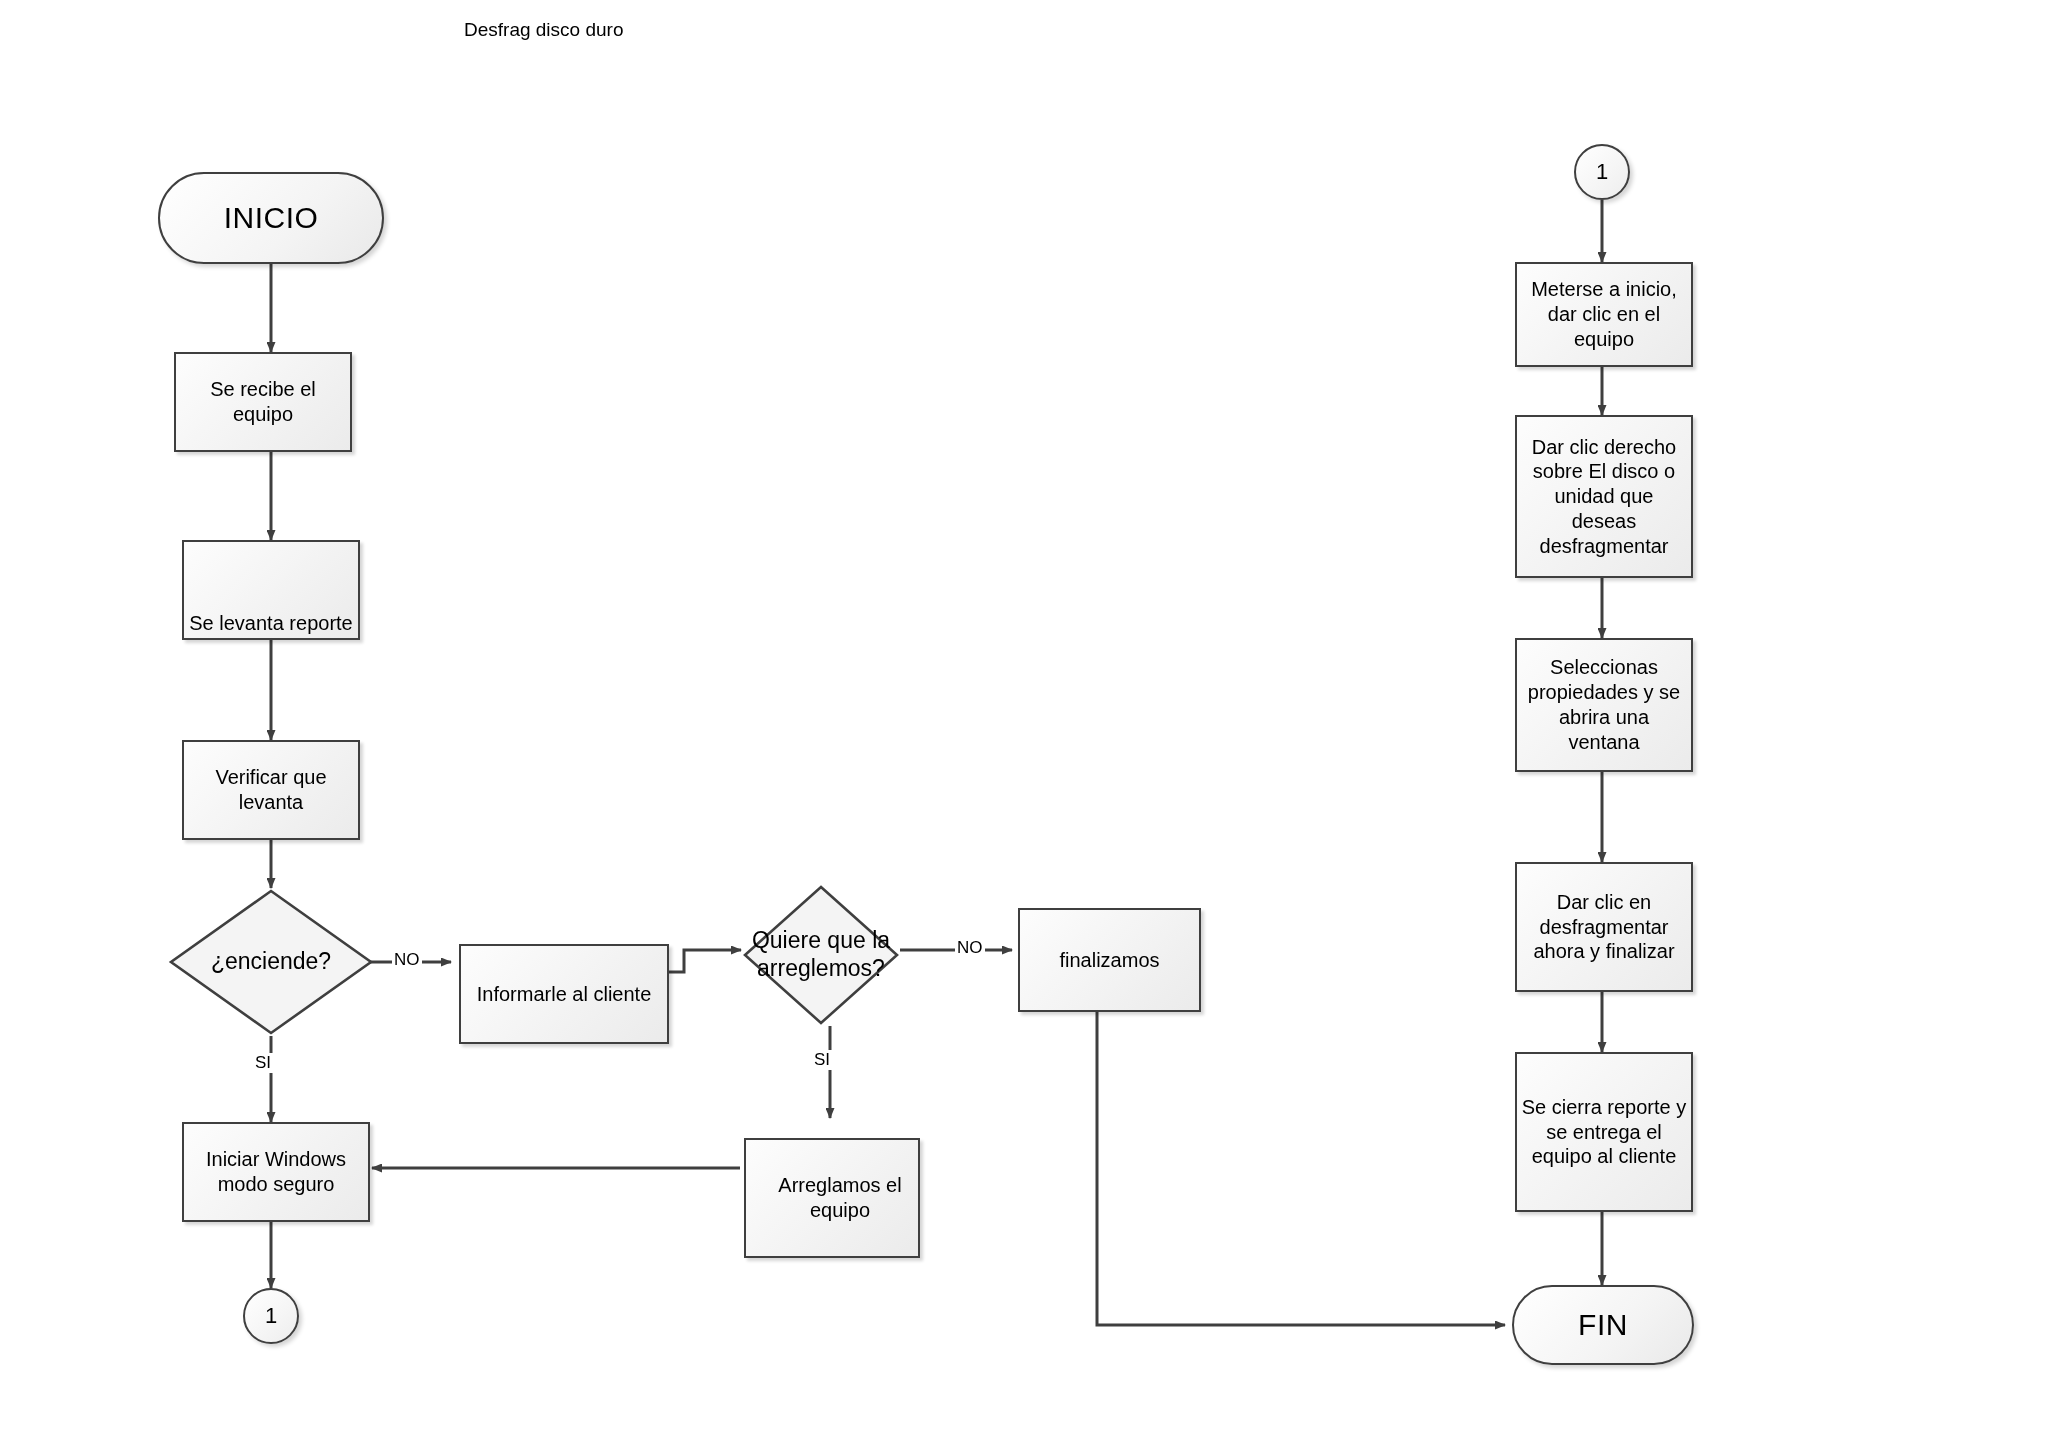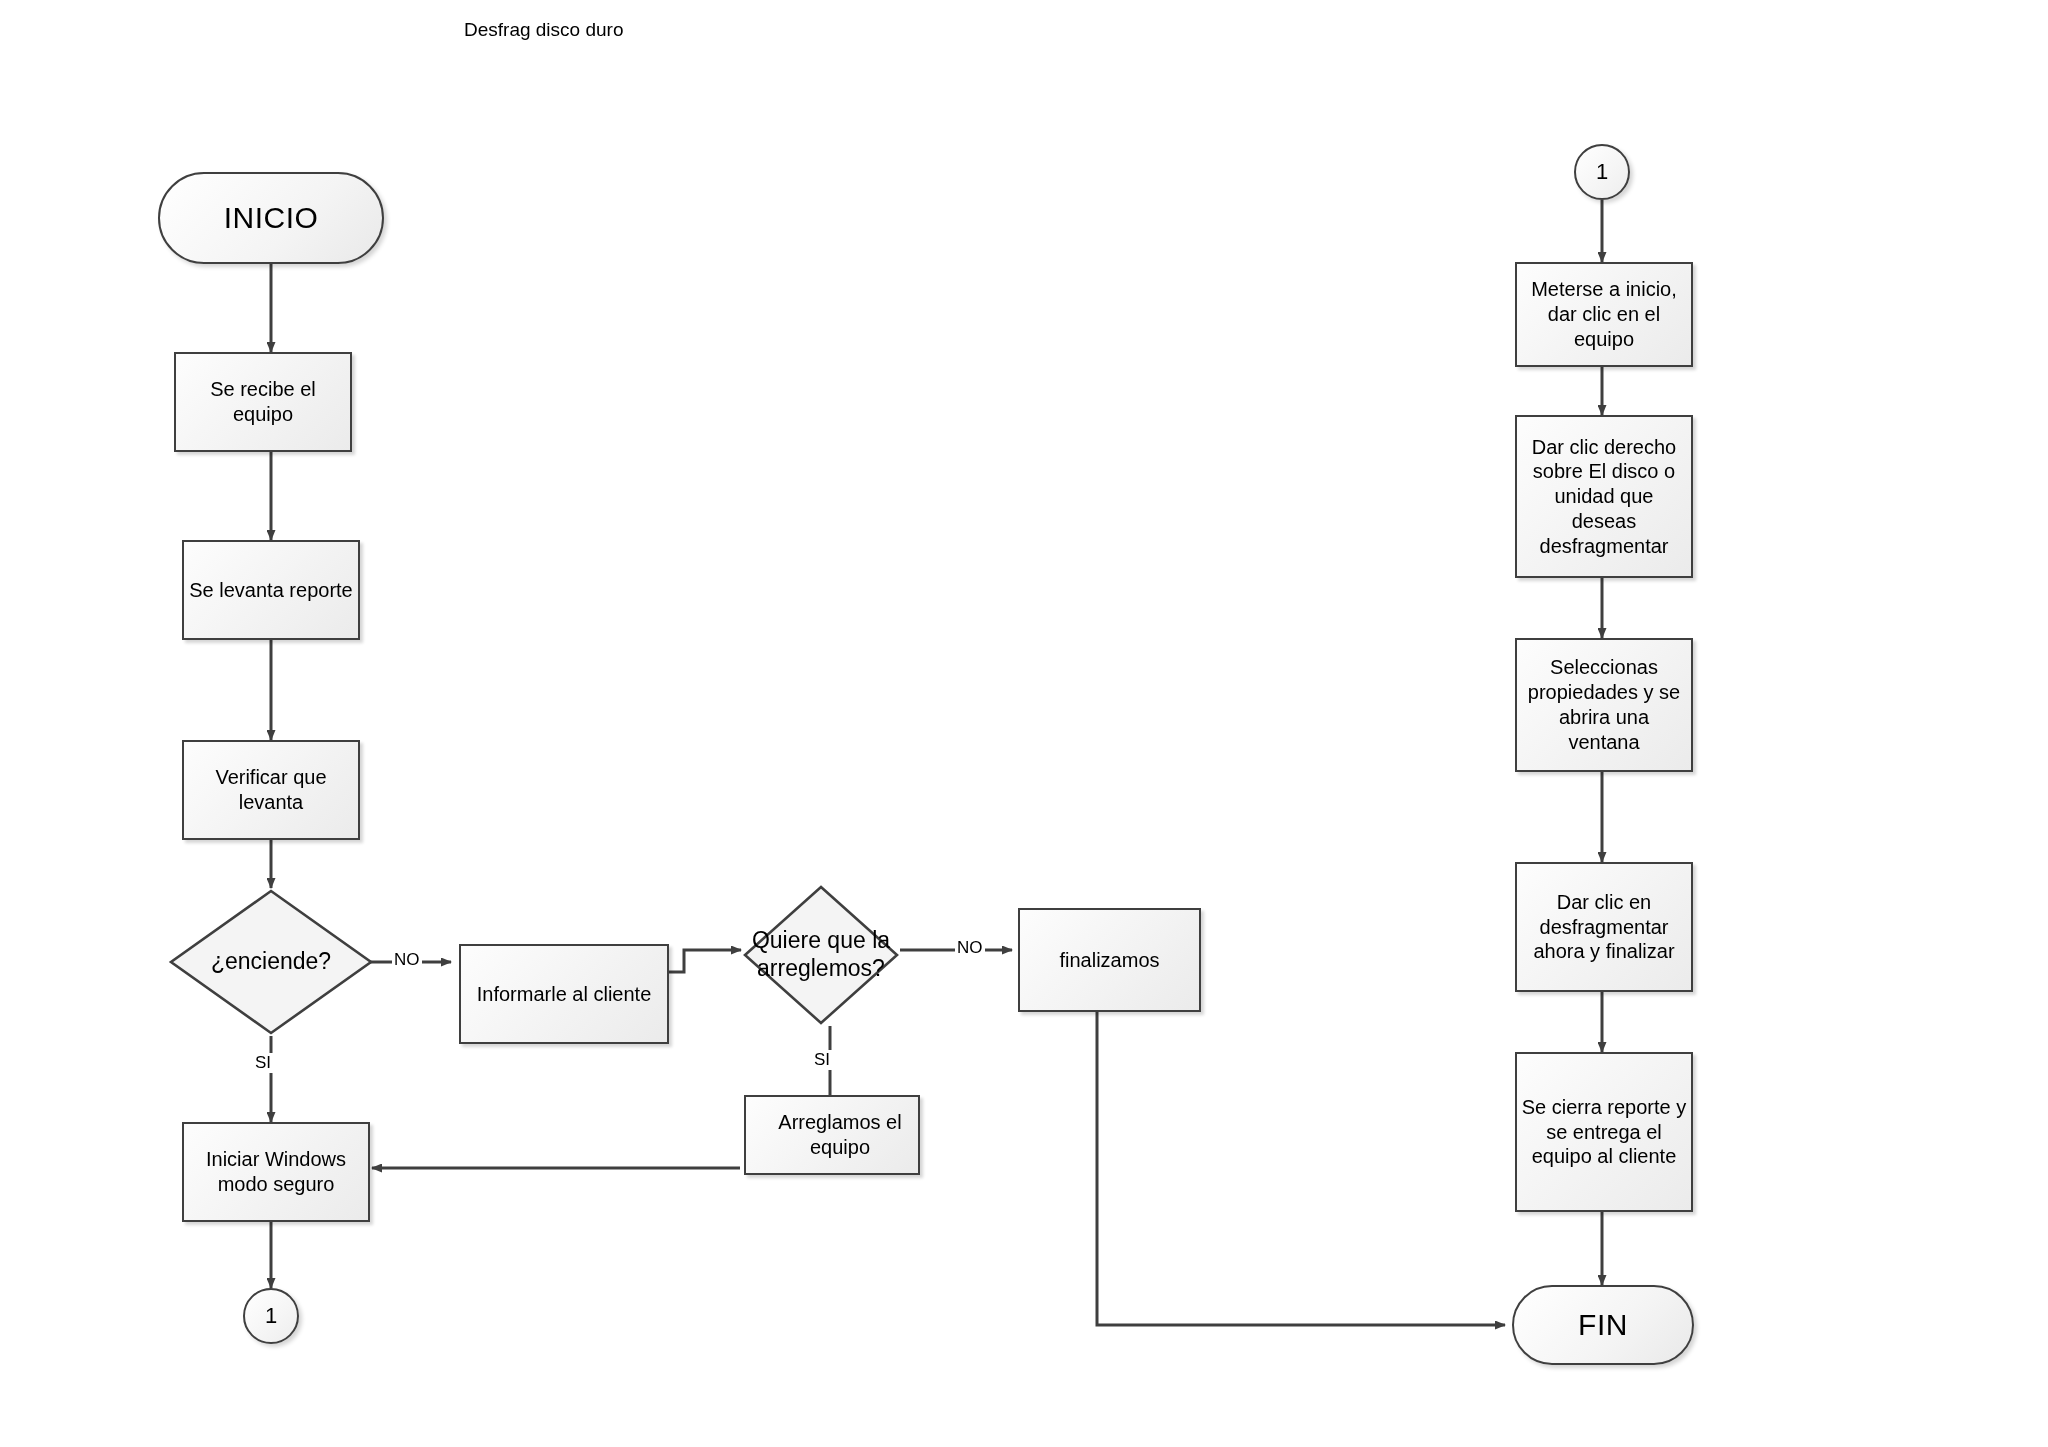--- a/index.html
+++ b/index.html
@@ -150,21 +150,21 @@
   </svg>
 
   <div class="node terminal" style="left:158px; top:172px; width:226px; height:92px;">
     <span>INICIO</span>
   </div>
 
   <div class="node process" style="left:174px; top:352px; width:178px; height:100px;">
     <span>Se recibe el equipo</span>
   </div>
 
-  <div class="node process" style="left:182px; top:540px; width:178px; height:100px;">
+  <div class="node process" style="left:182px; top:540px; width:178px; height:100px;align-items:flex-end;">
     <span>Se levanta reporte</span>
   </div>
 
   <div class="node process" style="left:182px; top:740px; width:178px; height:100px;">
     <span>Verificar que levanta</span>
   </div>
 
   <div class="node decision" style="left:168px; top:888px; width:206px; height:148px;">
     <svg class="dia-shape" viewBox="0 0 206 148" preserveAspectRatio="none">
       <polygon points="103,3 203,74 103,145 3,74" fill="#f4f4f4" stroke="#3f3f3f" stroke-width="2.6"></polygon>
@@ -180,21 +180,21 @@
     <svg class="dia-shape" viewBox="0 0 158 142" preserveAspectRatio="none">
       <polygon points="79,3 155,71 79,139 3,71" fill="#f4f4f4" stroke="#3f3f3f" stroke-width="2.6"></polygon>
     </svg>
     <span class="dia-label">Quiere que la arreglemos?</span>
   </div>
 
   <div class="node process" style="left:1018px; top:908px; width:183px; height:104px;">
     <span>finalizamos</span>
   </div>
 
-  <div class="node process" style="left:744px; top:1095px; width:176px; height:80px;padding-left:20px;">
+  <div class="node process" style="left:744px; top:1138px; width:176px; height:120px;padding-left:20px;">
     <span>Arreglamos el equipo</span>
   </div>
 
   <div class="node process" style="left:182px; top:1122px; width:188px; height:100px;">
     <span>Iniciar Windows modo seguro</span>
   </div>
 
   <div class="node connector-circle" style="left:243px; top:1288px; width:56px; height:56px;">
     <span>1</span>
   </div>

